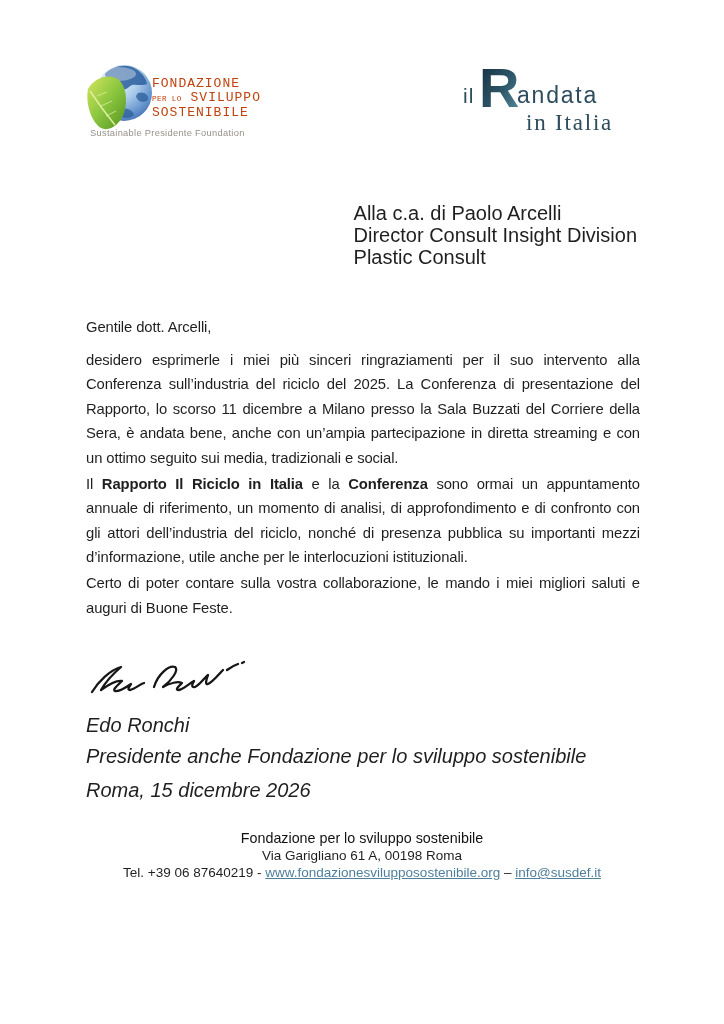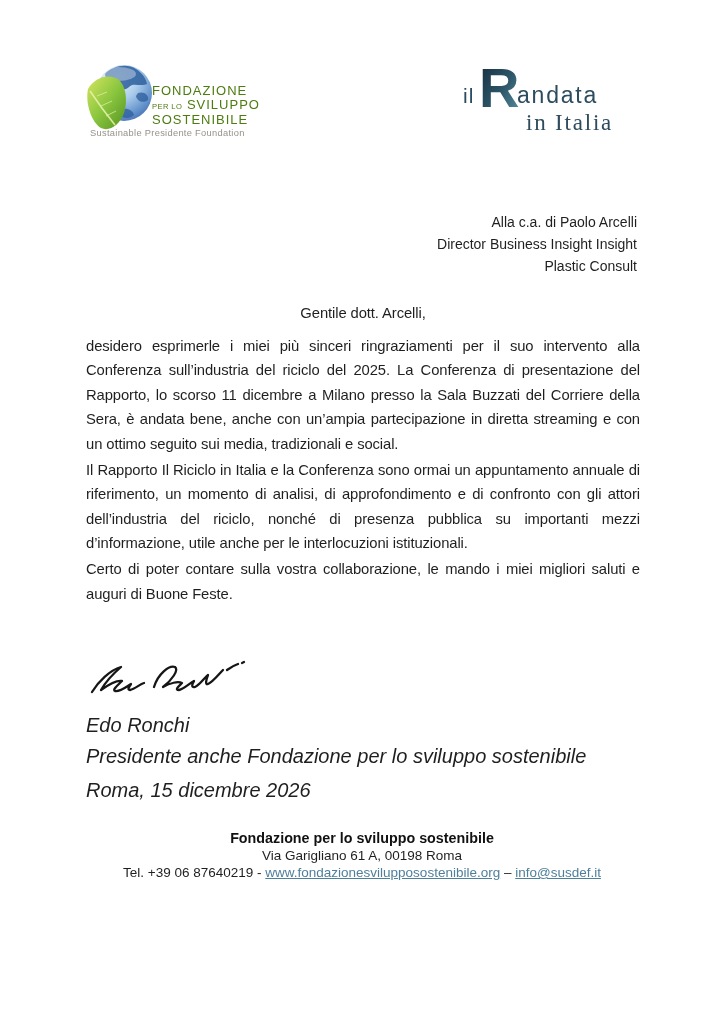--- a/index.html
+++ b/index.html
@@ -7,48 +7,48 @@
     position:relative;
     width:724px;height:1024px;
     background:#ffffff;
     font-family:"Liberation Sans", sans-serif;
     color:#1f1f1f;
     overflow:hidden;
   }
   
   .logo-left{position:absolute;left:85px;top:60px;width:175px;height:82px;}
   .globe-svg{position:absolute;left:0;top:2px;}
-  .logo-left-text{position:absolute;left:67px;top:24px;width:106px;
-    color:#4d7c0f;font-size:13px;letter-spacing:1px;line-height:13.5px;white-space:nowrap;}
+  .logo-left-text{position:absolute;left:67px;top:17px;width:106px;
+    color:#c2410c;font-size:13px;letter-spacing:1px;line-height:13.5px;white-space:nowrap;font-family:Liberation Mono, monospace;}
   .logo-left-text .tiny{font-size:7.6px;letter-spacing:.4px;}
   .logo-tagline{position:absolute;left:5px;top:68px;width:170px;
     font-size:9.3px;color:#97918a;letter-spacing:.3px;white-space:nowrap;}
   .logo-right{position:absolute;left:460px;top:60px;width:200px;height:85px;color:#2d4c5e;}
   .lr-il{position:absolute;left:3px;top:24px;font-size:21px;letter-spacing:1px;}
   .lr-rmark{position:absolute;left:19px;top:2px;}
   .lr-iciclo{position:absolute;left:57px;top:22px;font-size:23px;letter-spacing:1.8px;}
   .lr-initalia{position:absolute;left:66px;top:50px;font-size:23px;letter-spacing:1.8px;font-family:Liberation Serif, serif;}
   
-  .recipient{position:absolute;right:87px;top:212px;text-align:right;
-    font-size:14px;line-height:21.8px;}
+  .recipient{position:absolute;right:87px;top:203px;
+    font-size:20px;line-height:21.8px;}
   
   .letter-body{position:absolute;left:86px;top:301px;width:554px;
     font-size:14.8px;line-height:24.6px;letter-spacing:-0.1px;}
-  .salutation{margin:0 0 8px 0;text-align:center;}
+  .salutation{margin:14px 0 8px 0;}
   .para{margin:0 0 1px 0;text-align:justify;text-justify:inter-word;}
-  .para .b{font-weight:normal;}
+  .para .b{font-weight:bold;}
   
   .signature-svg{position:absolute;left:84px;top:659px;}
   .sig-line{position:absolute;left:86px;font-style:italic;font-size:20px;white-space:nowrap;}
   .sig-name{top:714px;}
   .sig-title{top:745px;}
   .sig-date{top:779px;text-align:right;}
   
   .footer{position:absolute;left:0;top:830px;width:724px;text-align:center;line-height:17px;}
-  .footer-org{font-size:14.3px;font-weight:bold;color:#111111;}
+  .footer-org{font-size:14.3px;font-weight:normal;color:#111111;}
   .footer-addr{font-size:13.5px;}
   .footer-tel{font-size:13.5px;}
   .footer-tel span, .footer-tel a{white-space:pre;}
   .footer a{color:#4f7f9b;text-decoration:underline;}
 </style>
 </head>
 <body>
 
 <div class="page">
 
@@ -95,21 +95,21 @@
         </linearGradient>
       </defs>
       <text x="0" y="45" font-family="Liberation Sans, sans-serif" font-size="56" font-weight="bold" fill="url(#rg)">R</text>
     </svg>
     <span class="lr-iciclo">andata</span>
     <span class="lr-initalia">in Italia</span>
   </div>
 
   <div class="recipient">
     <div>Alla c.a. di Paolo Arcelli</div>
-    <div>Director Business Insight Insight</div>
+    <div>Director Consult Insight Division</div>
     <div>Plastic Consult</div>
   </div>
 
   <div class="letter-body">
     <div class="salutation">Gentile dott. Arcelli,</div>
     <div id="paragraphs">
         <div class="para"><span>desidero esprimerle i miei più sinceri ringraziamenti per il suo intervento alla Conferenza sull’industria del riciclo del 2025. La Conferenza di presentazione del Rapporto, lo scorso 11 dicembre a Milano presso la Sala Buzzati del Corriere della Sera, è andata bene, anche con un’ampia partecipazione in diretta streaming e con un ottimo seguito sui media, tradizionali e social.</span></div>
         <div class="para"><span>Il </span><span class="b">Rapporto Il Riciclo in Italia</span><span> e la </span><span class="b">Conferenza</span><span> sono ormai un appuntamento annuale di riferimento, un momento di analisi, di approfondimento e di confronto con gli attori dell’industria del riciclo, nonché di presenza pubblica su importanti mezzi d’informazione, utile anche per le interlocuzioni istituzionali.</span></div>
         <div class="para"><span>Certo di poter contare sulla vostra collaborazione, le mando i miei migliori saluti e auguri di Buone Feste.</span></div>
       </div>

